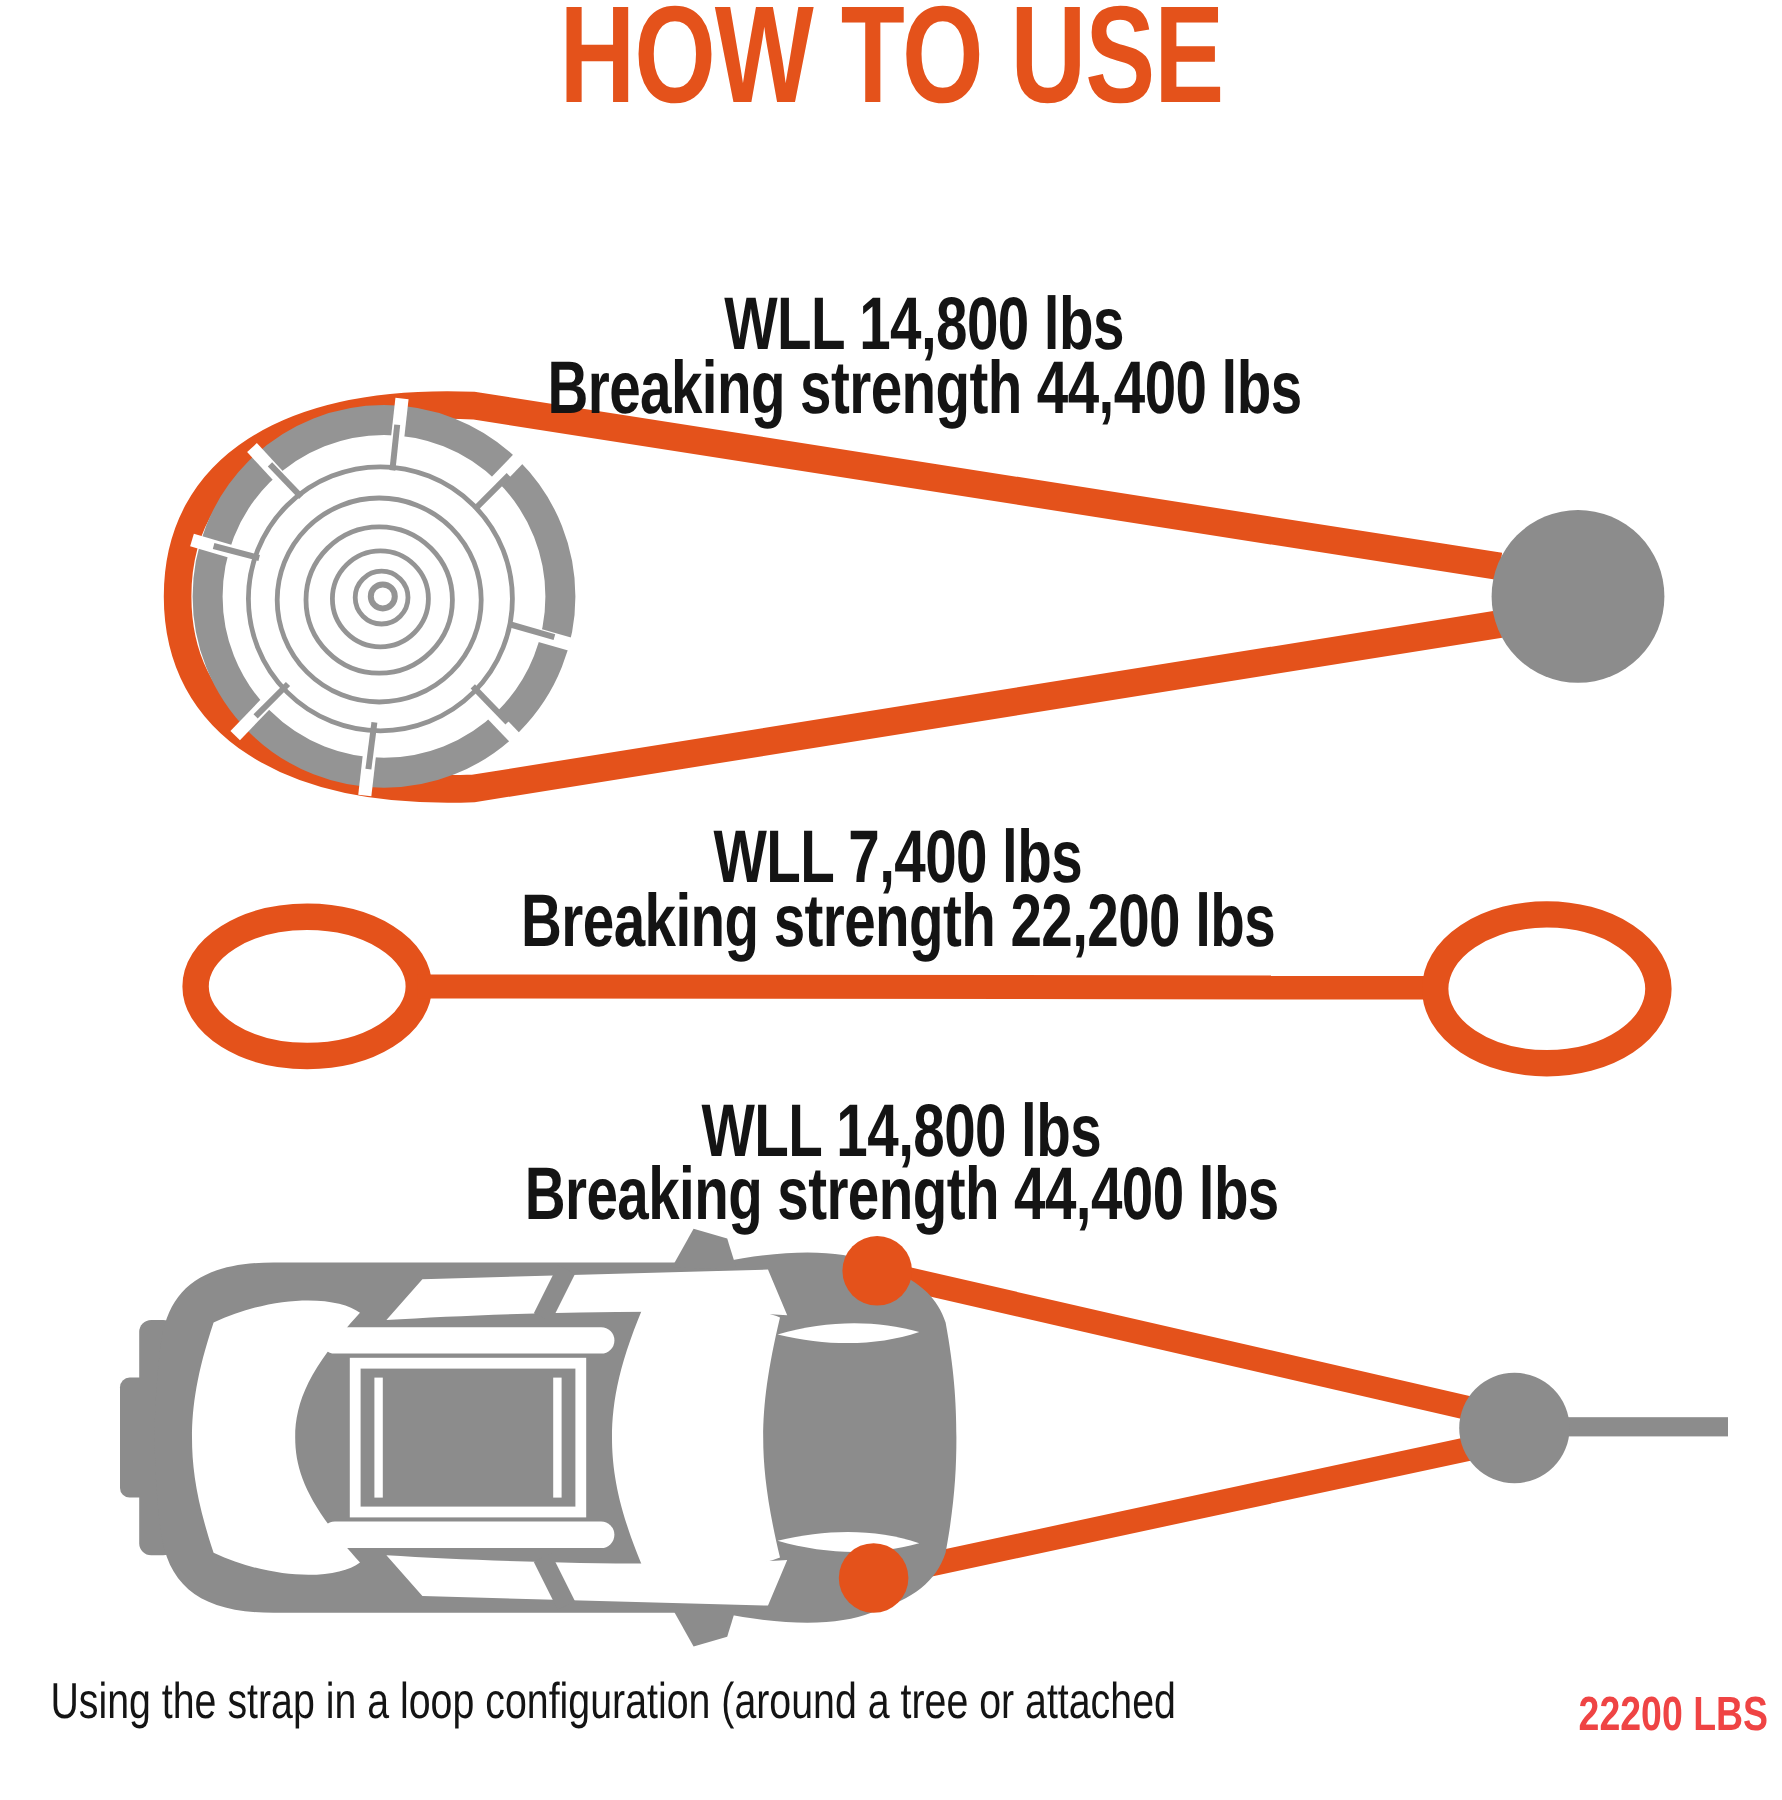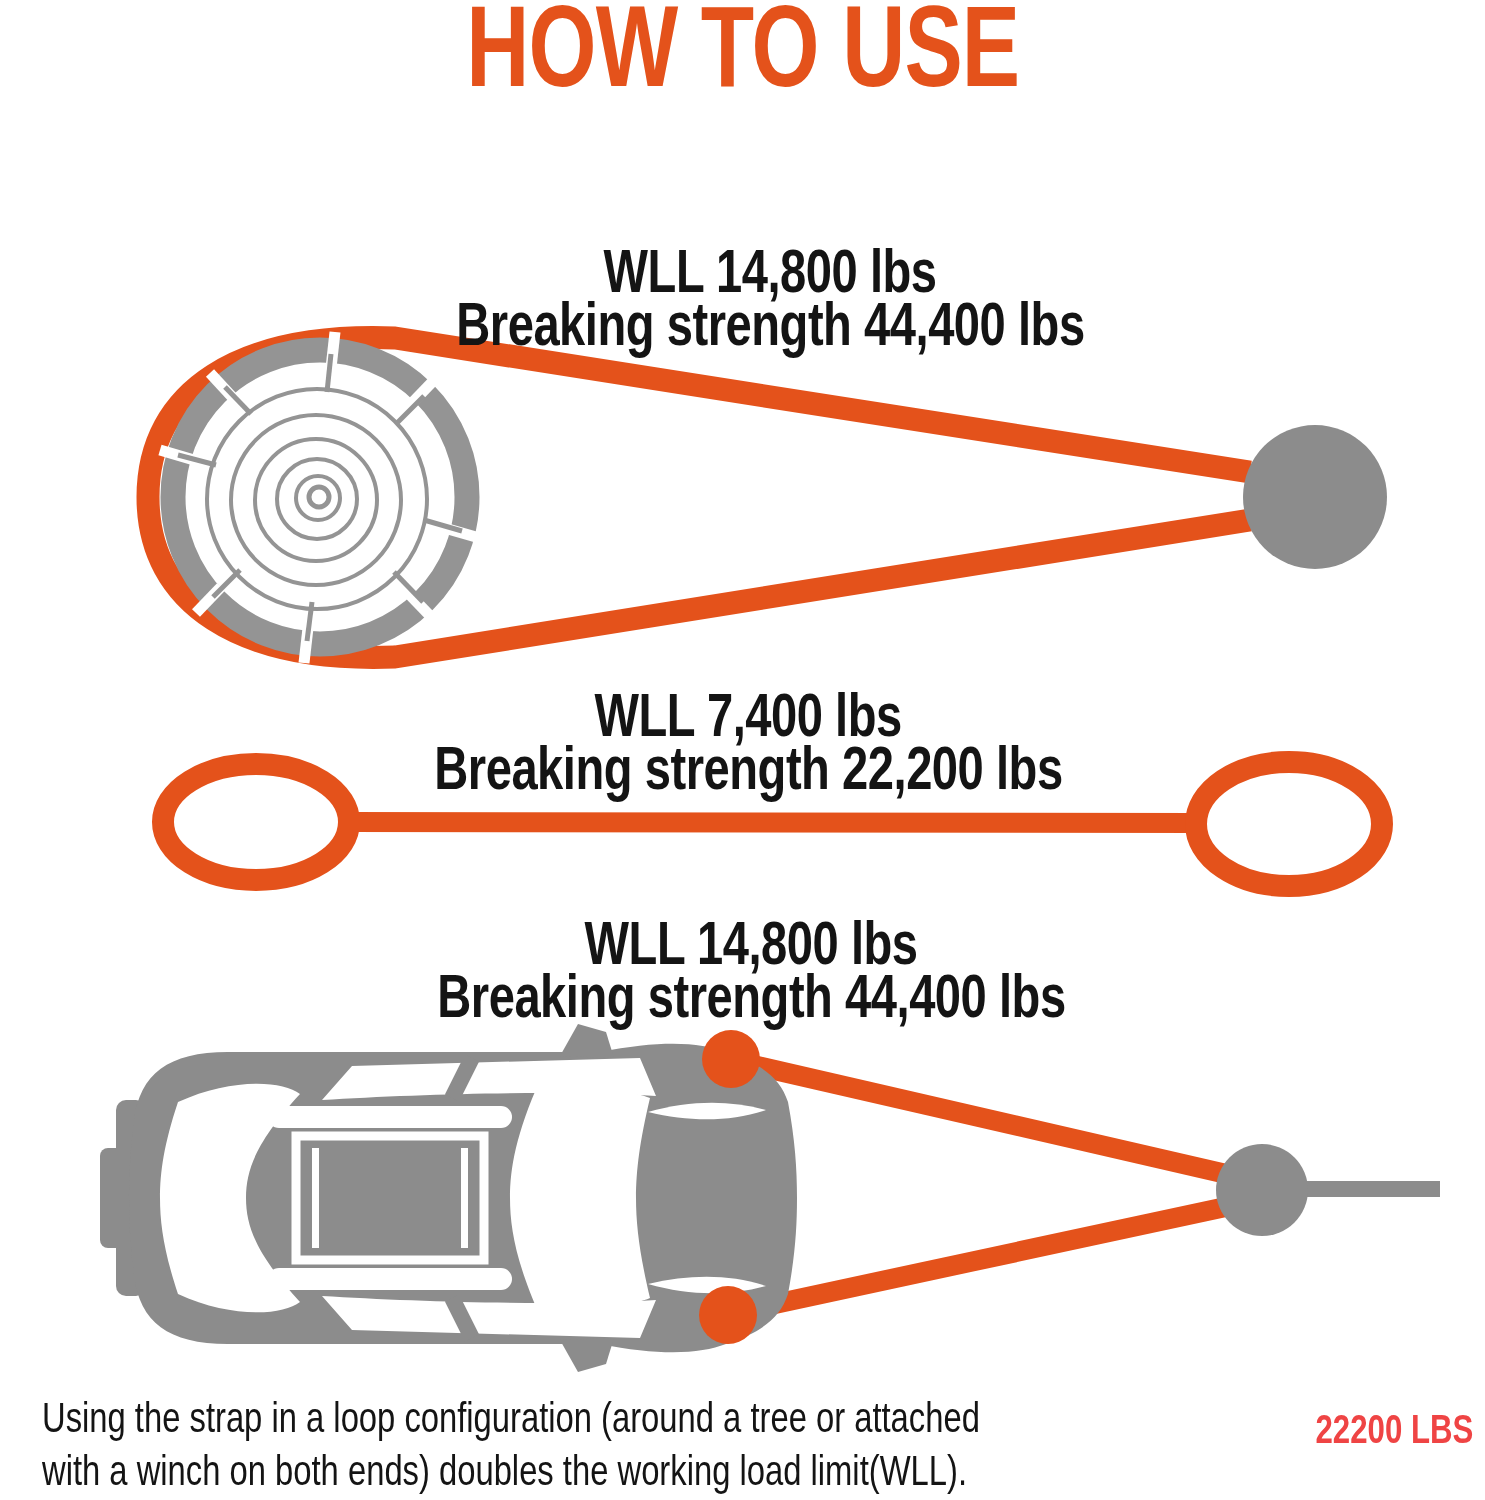--- a/index.html
+++ b/index.html
@@ -146,20 +146,19 @@
     <div><span class="cond">Breaking strength 22,200 lbs</span></div>
   </div>
 
   <div class="label label-3">
     <div><span class="cond">WLL 14,800 lbs</span></div>
     <div><span class="cond">Breaking strength 44,400 lbs</span></div>
   </div>
 
   <div class="note">
     <div><span class="cond">Using the strap in a loop configuration (around a tree or attached</span></div>
-    <div><span class="cond">with a winch on both ends) doubles the working load limit(WLL).</span></div>
   </div>
 
   <div class="spec">
     <div><span class="cond">22200 LBS</span></div>
   </div>
 
 </div>
 
 </body></html>

